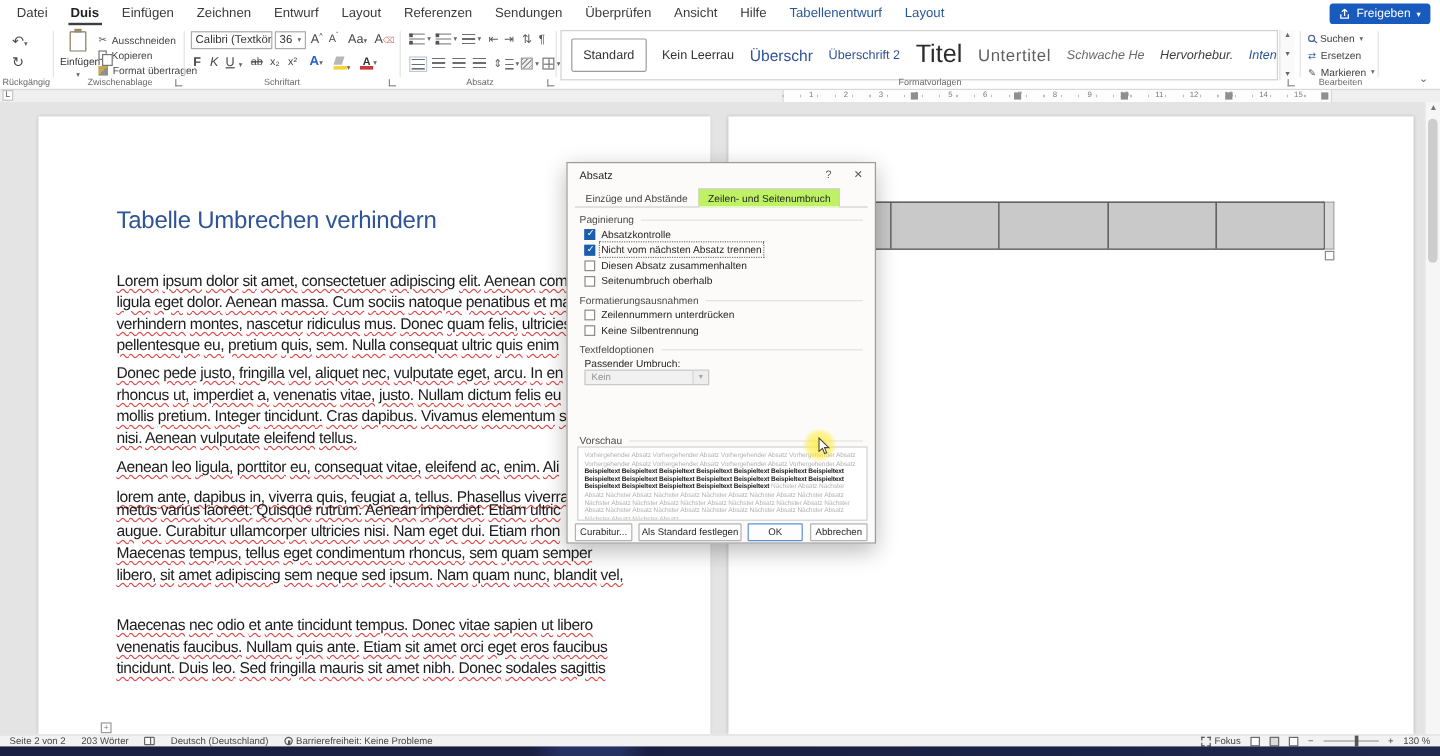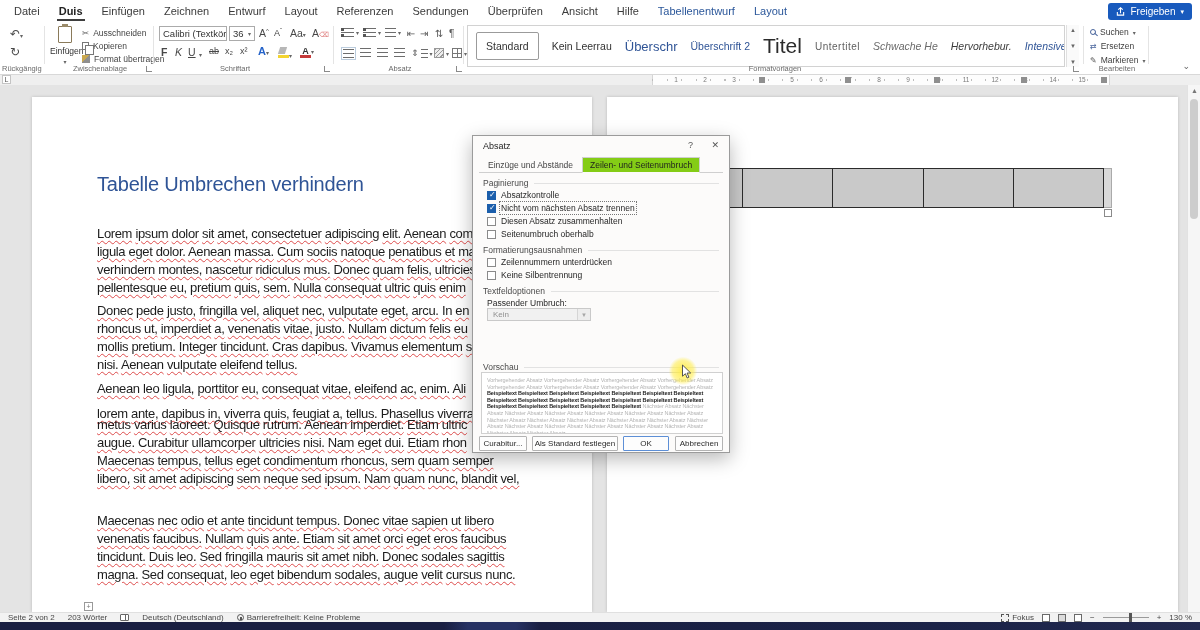--- a/index.html
+++ b/index.html
@@ -48,21 +48,21 @@
   .bars.dots{width:13px;background:repeating-linear-gradient(to bottom,#6d6d6d 0 1px,transparent 1px 4px);border-left:3px dotted #555;padding-left:2px;}
   .pbtn{position:absolute;display:flex;align-items:center;gap:2px;color:#5a5a5a;font-size:10px;}
 
   .gallery{position:absolute;left:467px;top:3px;width:598px;height:42px;border:1px solid #d2d2d2;background:#fff;display:flex;align-items:center;gap:13px;padding:0 8px;overflow:hidden;}
   .st{white-space:nowrap;color:#333;}
   .st-std{border:1px solid #9b9b9b;border-radius:2px;padding:7px 9px;font-size:10.5px;}
   .st-kl{font-size:10.5px;}
   .st-h1{font-size:13px;color:#2f5496;}
   .st-h2{font-size:10.5px;color:#2f5496;}
   .st-title{font-size:21px;color:#2b2b2b;font-weight:300;}
-  .st-sub{font-size:10px;color:#5f5f5f;letter-spacing:.5px;}
+  .st-sub{font-size:14px;color:#5f5f5f;letter-spacing:.5px;}
   .st-schw{font-size:10.5px;font-style:italic;color:#6a6a6a;}
   .st-herv{font-size:10.5px;font-style:italic;color:#3b3b3b;}
   .st-int{font-size:10.5px;font-style:italic;color:#2f5496;}
   .gal-scroll{position:absolute;left:1066px;top:3px;width:13px;height:42px;border-left:1px solid #e0e0e0;display:flex;flex-direction:column;align-items:center;justify-content:space-between;padding:2px 0;font-size:6px;color:#666;background:#fafafa;}
   .edit-item{position:absolute;left:1090px;display:flex;align-items:center;gap:4px;white-space:nowrap;color:#3d3d3d;}
   .mag{display:inline-block;width:6px;height:6px;border:1.2px solid #49659c;border-radius:50%;position:relative;}
   .mag::after{content:"";position:absolute;width:4px;height:1.2px;background:#49659c;right:-3px;bottom:-1px;transform:rotate(40deg);}
   .collapse{position:absolute;right:10px;bottom:3px;font-size:9px;color:#666;}
 
   
@@ -94,21 +94,21 @@
   .vthumb{position:absolute;left:2px;top:14px;width:8px;height:120px;background:#cdcdcd;border-radius:4px;}
   .varrow{position:absolute;left:3px;top:2px;font-size:7px;color:#777;}
 
   
   .dialog{position:absolute;left:472px;top:50px;width:258px;height:318px;background:#fcfbfa;border:1px solid #9b9b9b;box-shadow:0 6px 18px rgba(0,0,0,.28);font-size:8.5px;color:#333;}
   .dlg-title{position:absolute;left:10px;top:5px;font-size:9px;color:#1f1f1f;}
   .dlg-help{position:absolute;right:36px;top:4px;color:#555;font-size:9px;}
   .dlg-close{position:absolute;right:10px;top:4px;color:#555;font-size:9px;}
   .dlg-tabs{position:absolute;left:6px;top:22px;right:6px;height:15px;border-bottom:1px solid #cfcfcf;display:flex;align-items:flex-end;gap:2px;padding-left:2px;}
   .dtab{padding:2px 7px 2px;color:#444;}
-  .dtab.active{background:#84cc16;border:1px solid #cfcfcf;border-bottom:1px solid #fcfbfa;margin-bottom:-1px;color:#1f1f1f;}
+  .dtab.active{background:#bef264;border:1px solid #cfcfcf;border-bottom:1px solid #fcfbfa;margin-bottom:-1px;color:#1f1f1f;}
   .sect{position:absolute;left:10px;right:10px;display:flex;align-items:center;gap:6px;color:#4a4a4a;}
   .sect::after{content:"";flex:1;height:1px;background:#e2e2e2;}
   .chkrow{position:absolute;left:14px;display:flex;align-items:center;gap:5px;}
   .cb{width:9px;height:9px;border:1px solid #8a8a8a;background:#fff;position:relative;flex:none;}
   .cb.on{background:#1b5eab;border-color:#1b5eab;}
   .cb.on::after{content:"✓";position:absolute;left:1px;top:-2px;color:#fff;font-size:8px;}
   .chkrow .lbl{color:#262626;}
   .lbl.focus{outline:1px dotted #777;outline-offset:1px;}
   .ddl-label{position:absolute;left:14px;color:#262626;}
   .ddl{position:absolute;left:14px;width:104px;height:13px;border:1px solid #c9c9c9;background:#f1f1f1;color:#909090;display:flex;align-items:center;justify-content:space-between;padding-left:5px;font-size:8px;}
@@ -359,21 +359,20 @@
     <div class="bodytext" style="top:271px;"><span class="sq">nisi.</span> <span class="sq">Aenean</span> <span class="sq">vulputate</span> <span class="sq">eleifend</span> <span class="sq">tellus.</span></div>
     <div class="bodytext" style="top:320px;"><span class="sq">lorem</span> <span class="sq">ante,</span> <span class="sq">dapibus</span> <span class="sq">in,</span> <span class="sq">viverra</span> <span class="sq">quis,</span> <span class="sq">feugiat</span> <span class="sq">a,</span> <span class="sq">tellus.</span> <span class="sq">Phasellus</span> <span class="sq">viverra</span></div>
     <div class="bodytext" style="top:331px;"><span class="sq">metus</span> <span class="sq">varius</span> <span class="sq">laoreet.</span> <span class="sq">Quisque</span> <span class="sq">rutrum.</span> <span class="sq">Aenean</span> <span class="sq">imperdiet.</span> <span class="sq">Etiam</span> <span class="sq">ultric</span></div>
     <div class="bodytext" style="top:349px;"><span class="sq">augue.</span> <span class="sq">Curabitur</span> <span class="sq">ullamcorper</span> <span class="sq">ultricies</span> <span class="sq">nisi.</span> <span class="sq">Nam</span> <span class="sq">eget</span> <span class="sq">dui.</span> <span class="sq">Etiam</span> <span class="sq">rhon</span></div>
     <div class="bodytext" style="top:367px;"><span class="sq">Maecenas</span> <span class="sq">tempus,</span> <span class="sq">tellus</span> <span class="sq">eget</span> <span class="sq">condimentum</span> <span class="sq">rhoncus,</span> <span class="sq">sem</span> <span class="sq">quam</span> <span class="sq">semper</span></div>
     <div class="bodytext" style="top:385px;"><span class="sq">libero,</span> <span class="sq">sit</span> <span class="sq">amet</span> <span class="sq">adipiscing</span> <span class="sq">sem</span> <span class="sq">neque</span> <span class="sq">sed</span> <span class="sq">ipsum.</span> <span class="sq">Nam</span> <span class="sq">quam</span> <span class="sq">nunc,</span> <span class="sq">blandit</span> <span class="sq">vel,</span></div>
 
     <div class="bodytext" style="top:427px;"><span class="sq">Maecenas</span> <span class="sq">nec</span> <span class="sq">odio</span> <span class="sq">et</span> <span class="sq">ante</span> <span class="sq">tincidunt</span> <span class="sq">tempus.</span> <span class="sq">Donec</span> <span class="sq">vitae</span> <span class="sq">sapien</span> <span class="sq">ut</span> <span class="sq">libero</span></div>
     <div class="bodytext" style="top:445px;"><span class="sq">venenatis</span> <span class="sq">faucibus.</span> <span class="sq">Nullam</span> <span class="sq">quis</span> <span class="sq">ante.</span> <span class="sq">Etiam</span> <span class="sq">sit</span> <span class="sq">amet</span> <span class="sq">orci</span> <span class="sq">eget</span> <span class="sq">eros</span> <span class="sq">faucibus</span></div>
     <div class="bodytext" style="top:463px;"><span class="sq">tincidunt.</span> <span class="sq">Duis</span> <span class="sq">leo.</span> <span class="sq">Sed</span> <span class="sq">fringilla</span> <span class="sq">mauris</span> <span class="sq">sit</span> <span class="sq">amet</span> <span class="sq">nibh.</span> <span class="sq">Donec</span> <span class="sq">sodales</span> <span class="sq">sagittis</span></div>
-    <div class="bodytext" style="top:481px;"><span class="sq">magna.</span> <span class="sq">Sed</span> <span class="sq">consequat,</span> <span class="sq">leo</span> <span class="sq">eget</span> <span class="sq">bibendum</span> <span class="sq">sodales,</span> <span class="sq">augue</span> <span class="sq">velit</span> <span class="sq">cursus</span> <span class="sq">nunc.</span></div>
 
     <div class="movehandle">+</div>
 
     <div class="wtable">
       <div class="wcell"></div>
       <div class="wcell"></div>
       <div class="wcell"></div>
       <div class="wcell"></div>
       <div class="wcell"></div>
     </div>

